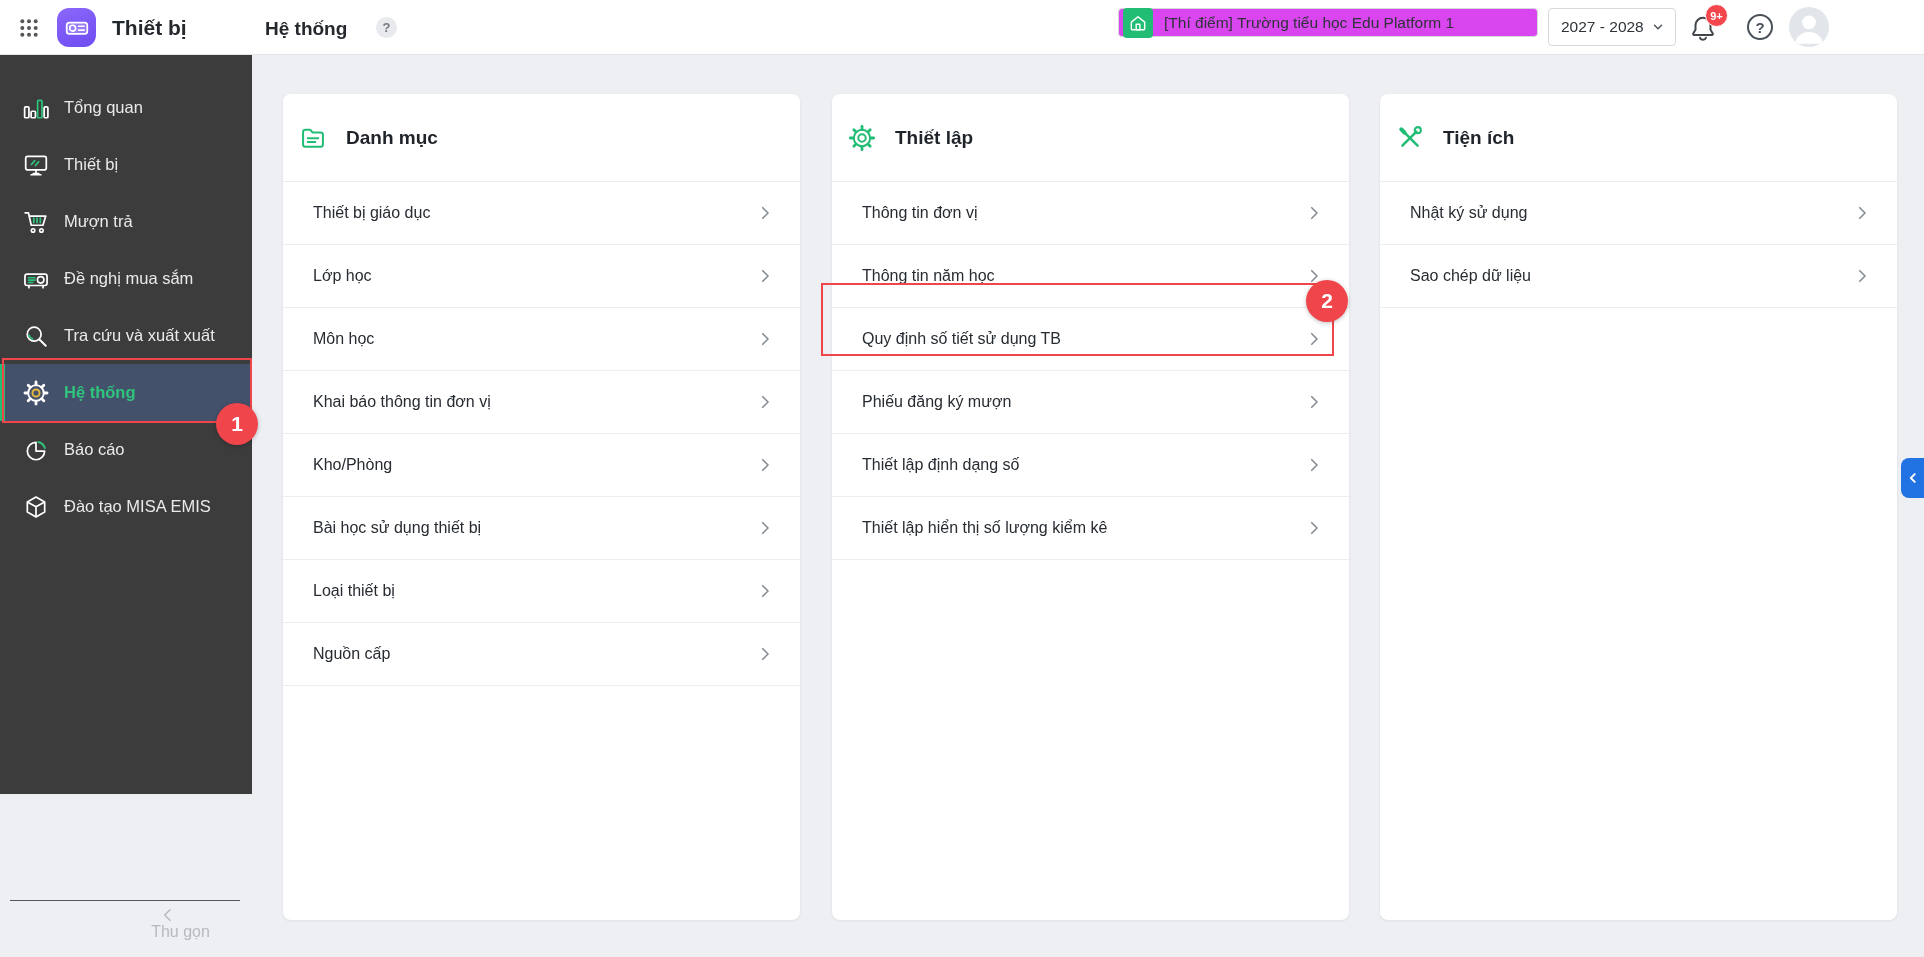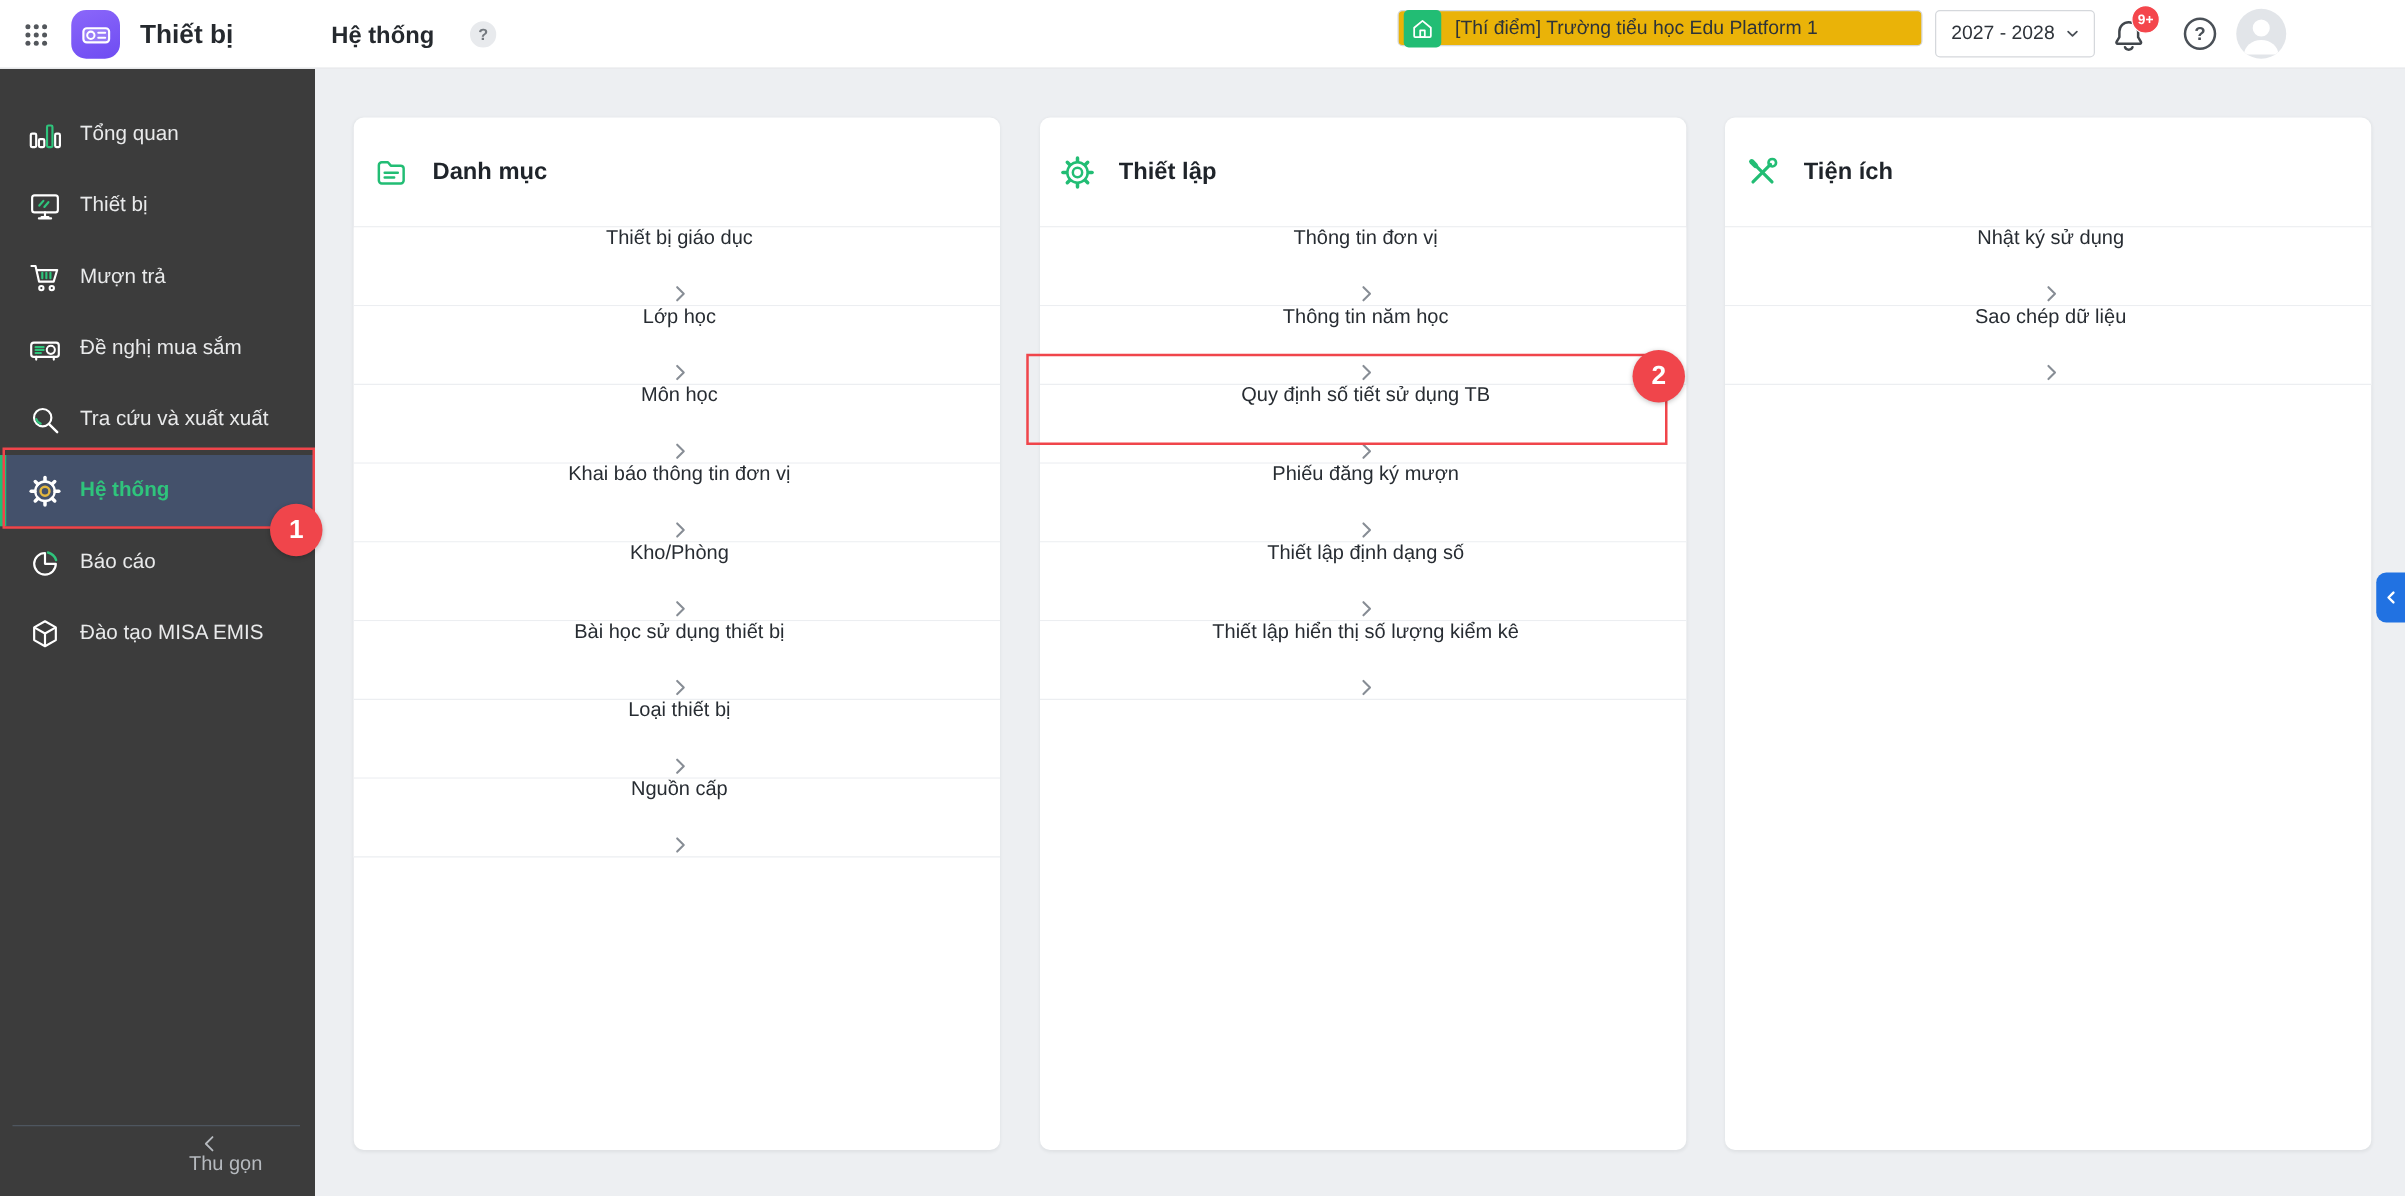--- a/index.html
+++ b/index.html
@@ -12,60 +12,60 @@
             border-bottom:1px solid #E3E5E8; z-index:5; }
   .grid-btn { position:absolute; left:19px; top:18px; width:20px; height:20px; cursor:pointer; }
   .app-logo { position:absolute; left:57px; top:8px; width:39px; height:39px; border-radius:12px;
               background:linear-gradient(160deg,#8B67FA,#6E4CF2); display:flex; align-items:center; justify-content:center; }
   .app-title { position:absolute; left:112px; top:16px; font-size:21px; font-weight:bold; color:#25292E; }
   .breadcrumb { position:absolute; left:265px; top:18px; font-size:19px; font-weight:bold; color:#25292E; }
   .q-badge { position:absolute; left:376px; top:17px; width:21px; height:21px; border-radius:50%;
              background:#E8EAED; color:#74797F; font-size:13px; font-weight:bold;
              display:flex; align-items:center; justify-content:center; cursor:pointer; }
   .school-select { position:absolute; left:1118px; top:8px; width:420px; height:29px; border:1px solid #D5D8DC;
-                   border-radius:4px; background:#eab308; display:flex; align-items:center; cursor:pointer; }
+                   border-radius:4px; background:#d946ef; display:flex; align-items:center; cursor:pointer; }
   .school-icon-box { width:30px; height:30px; margin-left:4px; border-radius:4px; background:#22BD74;
                      display:flex; align-items:center; justify-content:center; flex:none; }
   .school-label { margin-left:11px; font-size:15.5px; color:#2E3339; white-space:nowrap; }
   .year-select { position:absolute; left:1548px; top:8px; width:128px; height:38px; border:1px solid #D5D8DC;
                  border-radius:4px; background:#fff; display:flex; align-items:center; justify-content:space-between;
                  padding:0 10px 0 12px; cursor:pointer; }
   .year-label { font-size:15.5px; color:#2E3339; white-space:nowrap; }
   .bell-wrap { position:absolute; left:1688px; top:13px; width:30px; height:30px; cursor:pointer; }
   .bell-badge { position:absolute; left:1705px; top:4px; min-width:23px; height:23px; padding:0 4px;
                 background:#F4464C; border:1.5px solid #fff; border-radius:12px; color:#fff;
                 font-size:11px; font-weight:bold; display:flex; align-items:center; justify-content:center; z-index:2; }
   .help-circle { position:absolute; left:1747px; top:14px; width:26px; height:26px; border:2px solid #4A5057;
                  border-radius:50%; color:#4A5057; font-size:15px; font-weight:bold;
                  display:flex; align-items:center; justify-content:center; cursor:pointer; }
   .avatar { position:absolute; left:1789px; top:7px; width:40px; height:40px; border-radius:50%;
             background:#E2E5E9; overflow:hidden; cursor:pointer; }
 
   
-  .sidebar { position:absolute; left:0; top:55px; width:252px; height:902px; background:#3C3C3C; z-index:4; }
+  .sidebar { position:absolute; left:0; top:55px; width:252px; height:739px; background:#3C3C3C; z-index:4; }
   .side-item { position:absolute; left:0; width:252px; height:57px; display:flex; align-items:center;
                padding-left:22px; cursor:pointer; }
   .side-icon { width:28px; height:28px; flex:none; display:flex; align-items:center; justify-content:center; }
   .side-label { margin-left:14px; font-size:16.5px; color:#E9EAEB; white-space:nowrap; }
   .side-item.active { background:#44516B; }
   .side-item.active::before { content:""; position:absolute; left:0; top:0; width:5px; height:57px; background:#22BD74; }
   .side-item.active .side-label { color:#2FC47C; font-weight:bold; }
   .side-divider { position:absolute; left:10px; top:845px; width:230px; height:1px; background:#4E565F; }
   .collapse-row { position:absolute; left:0; top:852px; width:252px; height:46px; display:flex;
                   align-items:center; padding-left:83px; cursor:pointer;flex-direction:column; }
   .collapse-label { margin-left:26px; font-size:16px; color:#B6BABF; }
 
   
   .card { position:absolute; top:94px; width:517px; height:826px; background:#fff; border-radius:8px;
           box-shadow:0 1px 3px rgba(35,40,45,0.07); }
   .card-header { height:88px; display:flex; align-items:center; gap:19px; padding:0 16px;
                  border-bottom:1px solid #E9EBEE; }
   .card-title { font-size:19px; font-weight:bold; color:#1F242A; }
   .crow { height:63px; display:flex; align-items:center; justify-content:space-between;
-          padding:0 26px 0 30px; border-bottom:1px solid #ECEEF1; cursor:pointer; background:#fff;flex-direction:column; }
+          padding:0 26px 0 30px; border-bottom:1px solid #ECEEF1; cursor:pointer; background:#fff; }
   .crow-label { font-size:16px; color:#272C32; }
   .chev { width:18px; height:18px; flex:none; }
 
   
   .anno-rect { position:absolute; border:2.5px solid #F0454B; z-index:20; pointer-events:none; }
   .anno-badge { position:absolute; width:42px; height:42px; border-radius:50%; background:#F0454B; color:#fff;
                 font-size:21px; font-weight:bold; display:flex; align-items:center; justify-content:center;
                 z-index:21; box-shadow:0 1px 4px rgba(0,0,0,0.25); }
 
   

